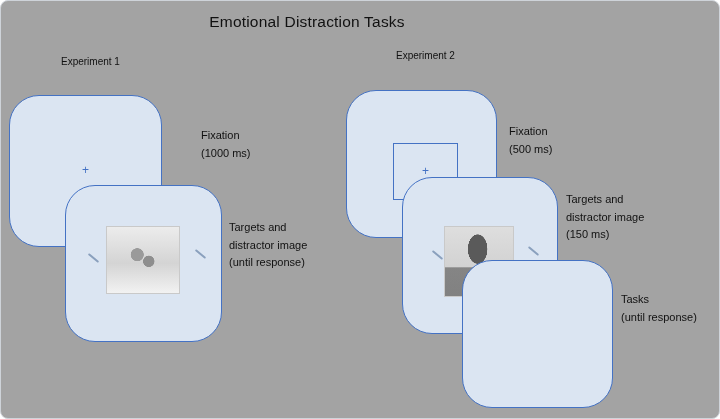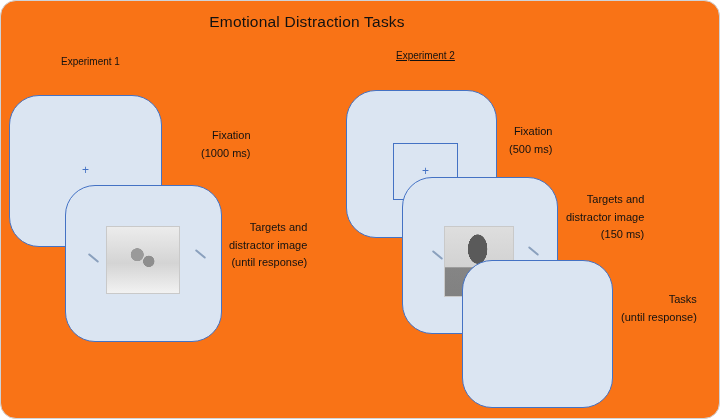--- a/index.html
+++ b/index.html
@@ -4,22 +4,22 @@
 <style>
   :root{
     --card-fill:#dbe5f2;
     --card-border:#4472c4;
     --target-line:#8aa0bd;
     --fixation-cross:#4472c4;
   }
   html,body{margin:0;padding:0;background:#fff;}
   body{font-family:"Liberation Sans", sans-serif;color:#1a1a1a;}
   .canvas{
-    position:relative;width:720px;height:419px;background:#f97316;
-    border:1px solid #ced3d9;border-radius:16px;box-sizing:border-box;overflow:hidden;
+    position:relative;width:720px;height:419px;background:#a3a3a3;
+    border:1px solid #ced3d9;border-radius:8px;box-sizing:border-box;overflow:hidden;
   }
   .title{
     position:absolute;top:12px;left:0;width:612px;text-align:center;
     font-size:15.5px;letter-spacing:.2px;color:#111;
   }
   .exp-heading{
     position:absolute;font-size:10px;color:#111;
   }
   .card{
     position:absolute;background:var(--card-fill);
@@ -28,21 +28,21 @@
   }
   .plus{
     position:absolute;left:50%;top:50%;transform:translate(-50%,-55%);
     font-size:12px;color:var(--fixation-cross);line-height:1;
   }
   .inner-box{
     position:absolute;border:1px solid var(--card-border);
     background:var(--card-fill);box-sizing:border-box;
   }
   .label{
-    position:absolute;font-size:11px;line-height:1.6;white-space:pre-line;color:#111;text-align:right;
+    position:absolute;font-size:11px;line-height:1.6;white-space:pre-line;color:#111;
   }
   .tick{
     position:absolute;width:13px;height:2px;border-radius:1px;
     background:var(--target-line);transform:rotate(40deg);
   }
   .photo{
     position:absolute;border:1px solid #c9c9c9;box-sizing:border-box;
   }
   .photo-couple{
     background:
@@ -58,21 +58,21 @@
   }
 </style>
 </head>
 <body>
 
 <div class="canvas">
 
   <div class="title">Emotional Distraction Tasks</div>
 
   <div class="exp-heading" style="left:60px;top:55px;">Experiment 1</div>
-  <div class="exp-heading" style="left:395px;top:49px;text-decoration:underline;">Experiment 2</div>
+  <div class="exp-heading" style="left:395px;top:49px;">Experiment 2</div>
 
   <div class="card" style="left:8px;top:94px;width:153px;height:152px;">
     <span class="plus">+</span>
   </div>
   <div class="label" style="left:200px;top:126px;">Fixation
 (1000 ms)</div>
 
   <div class="card" style="left:64px;top:184px;width:157px;height:157px;">
     <div class="tick" style="left:21px;top:71px;"></div>
     <div class="photo photo-couple" style="left:40px;top:40px;width:74px;height:68px;"></div>

